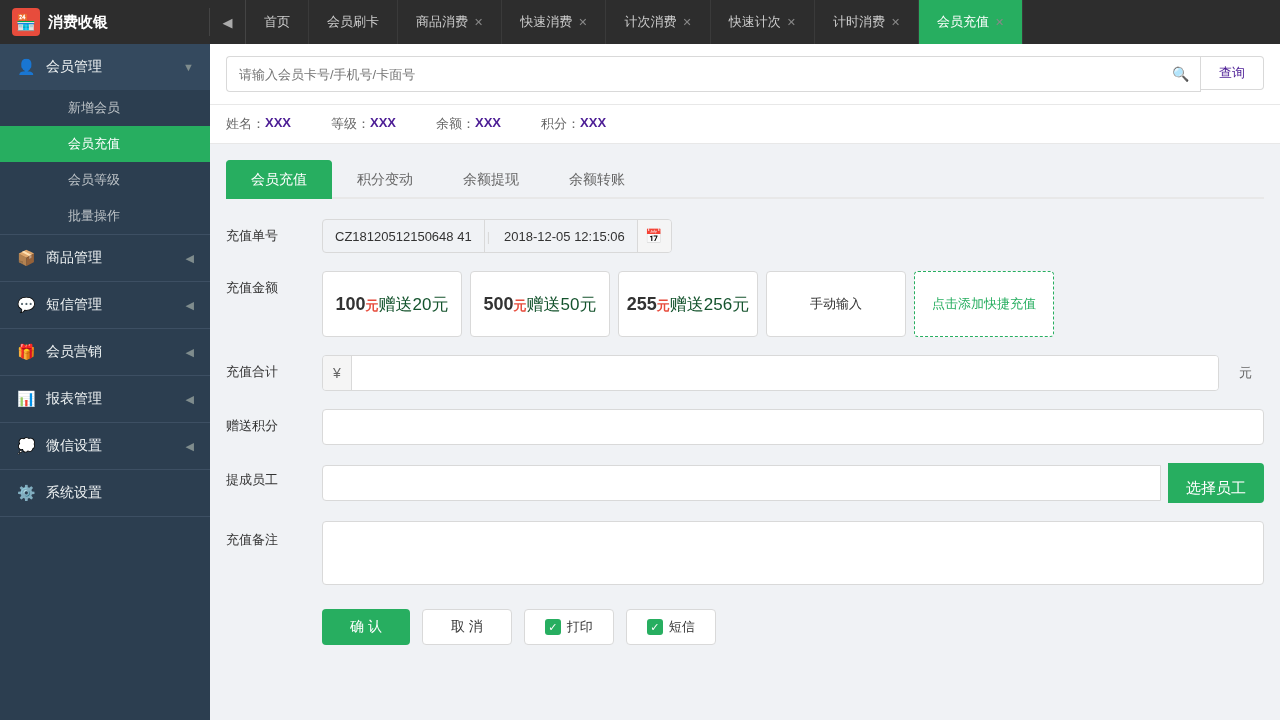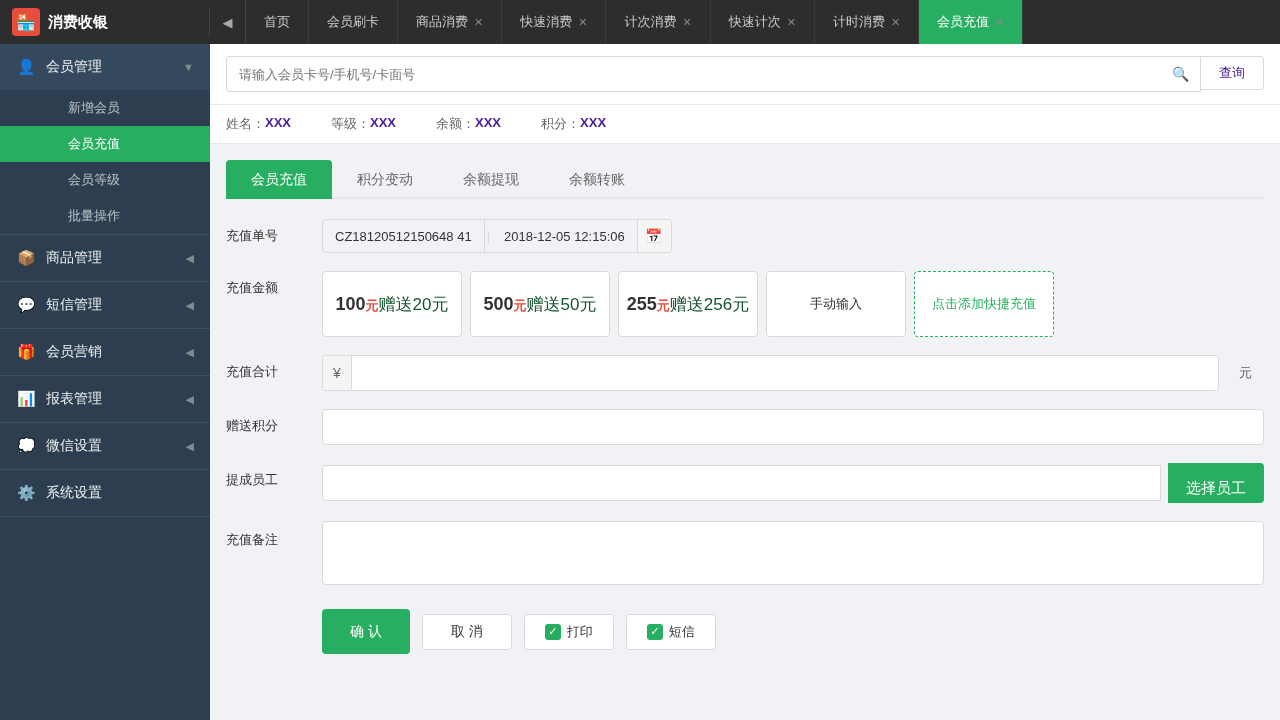--- a/index.html
+++ b/index.html
@@ -315,21 +315,21 @@
 
     
     .action-buttons {
       display: flex;
       align-items: center;
       gap: 12px;
       margin-top: 24px;
       padding-left: 96px;
     }
     .btn-confirm {
-      height: 45px;
+      height: 36px;
       padding: 0 28px;
       background: #27ae60;
       color: #fff;
       border: none;
       border-radius: 4px;
       cursor: pointer;
       font-size: 14px;
     }
     .btn-cancel {
       height: 36px;

